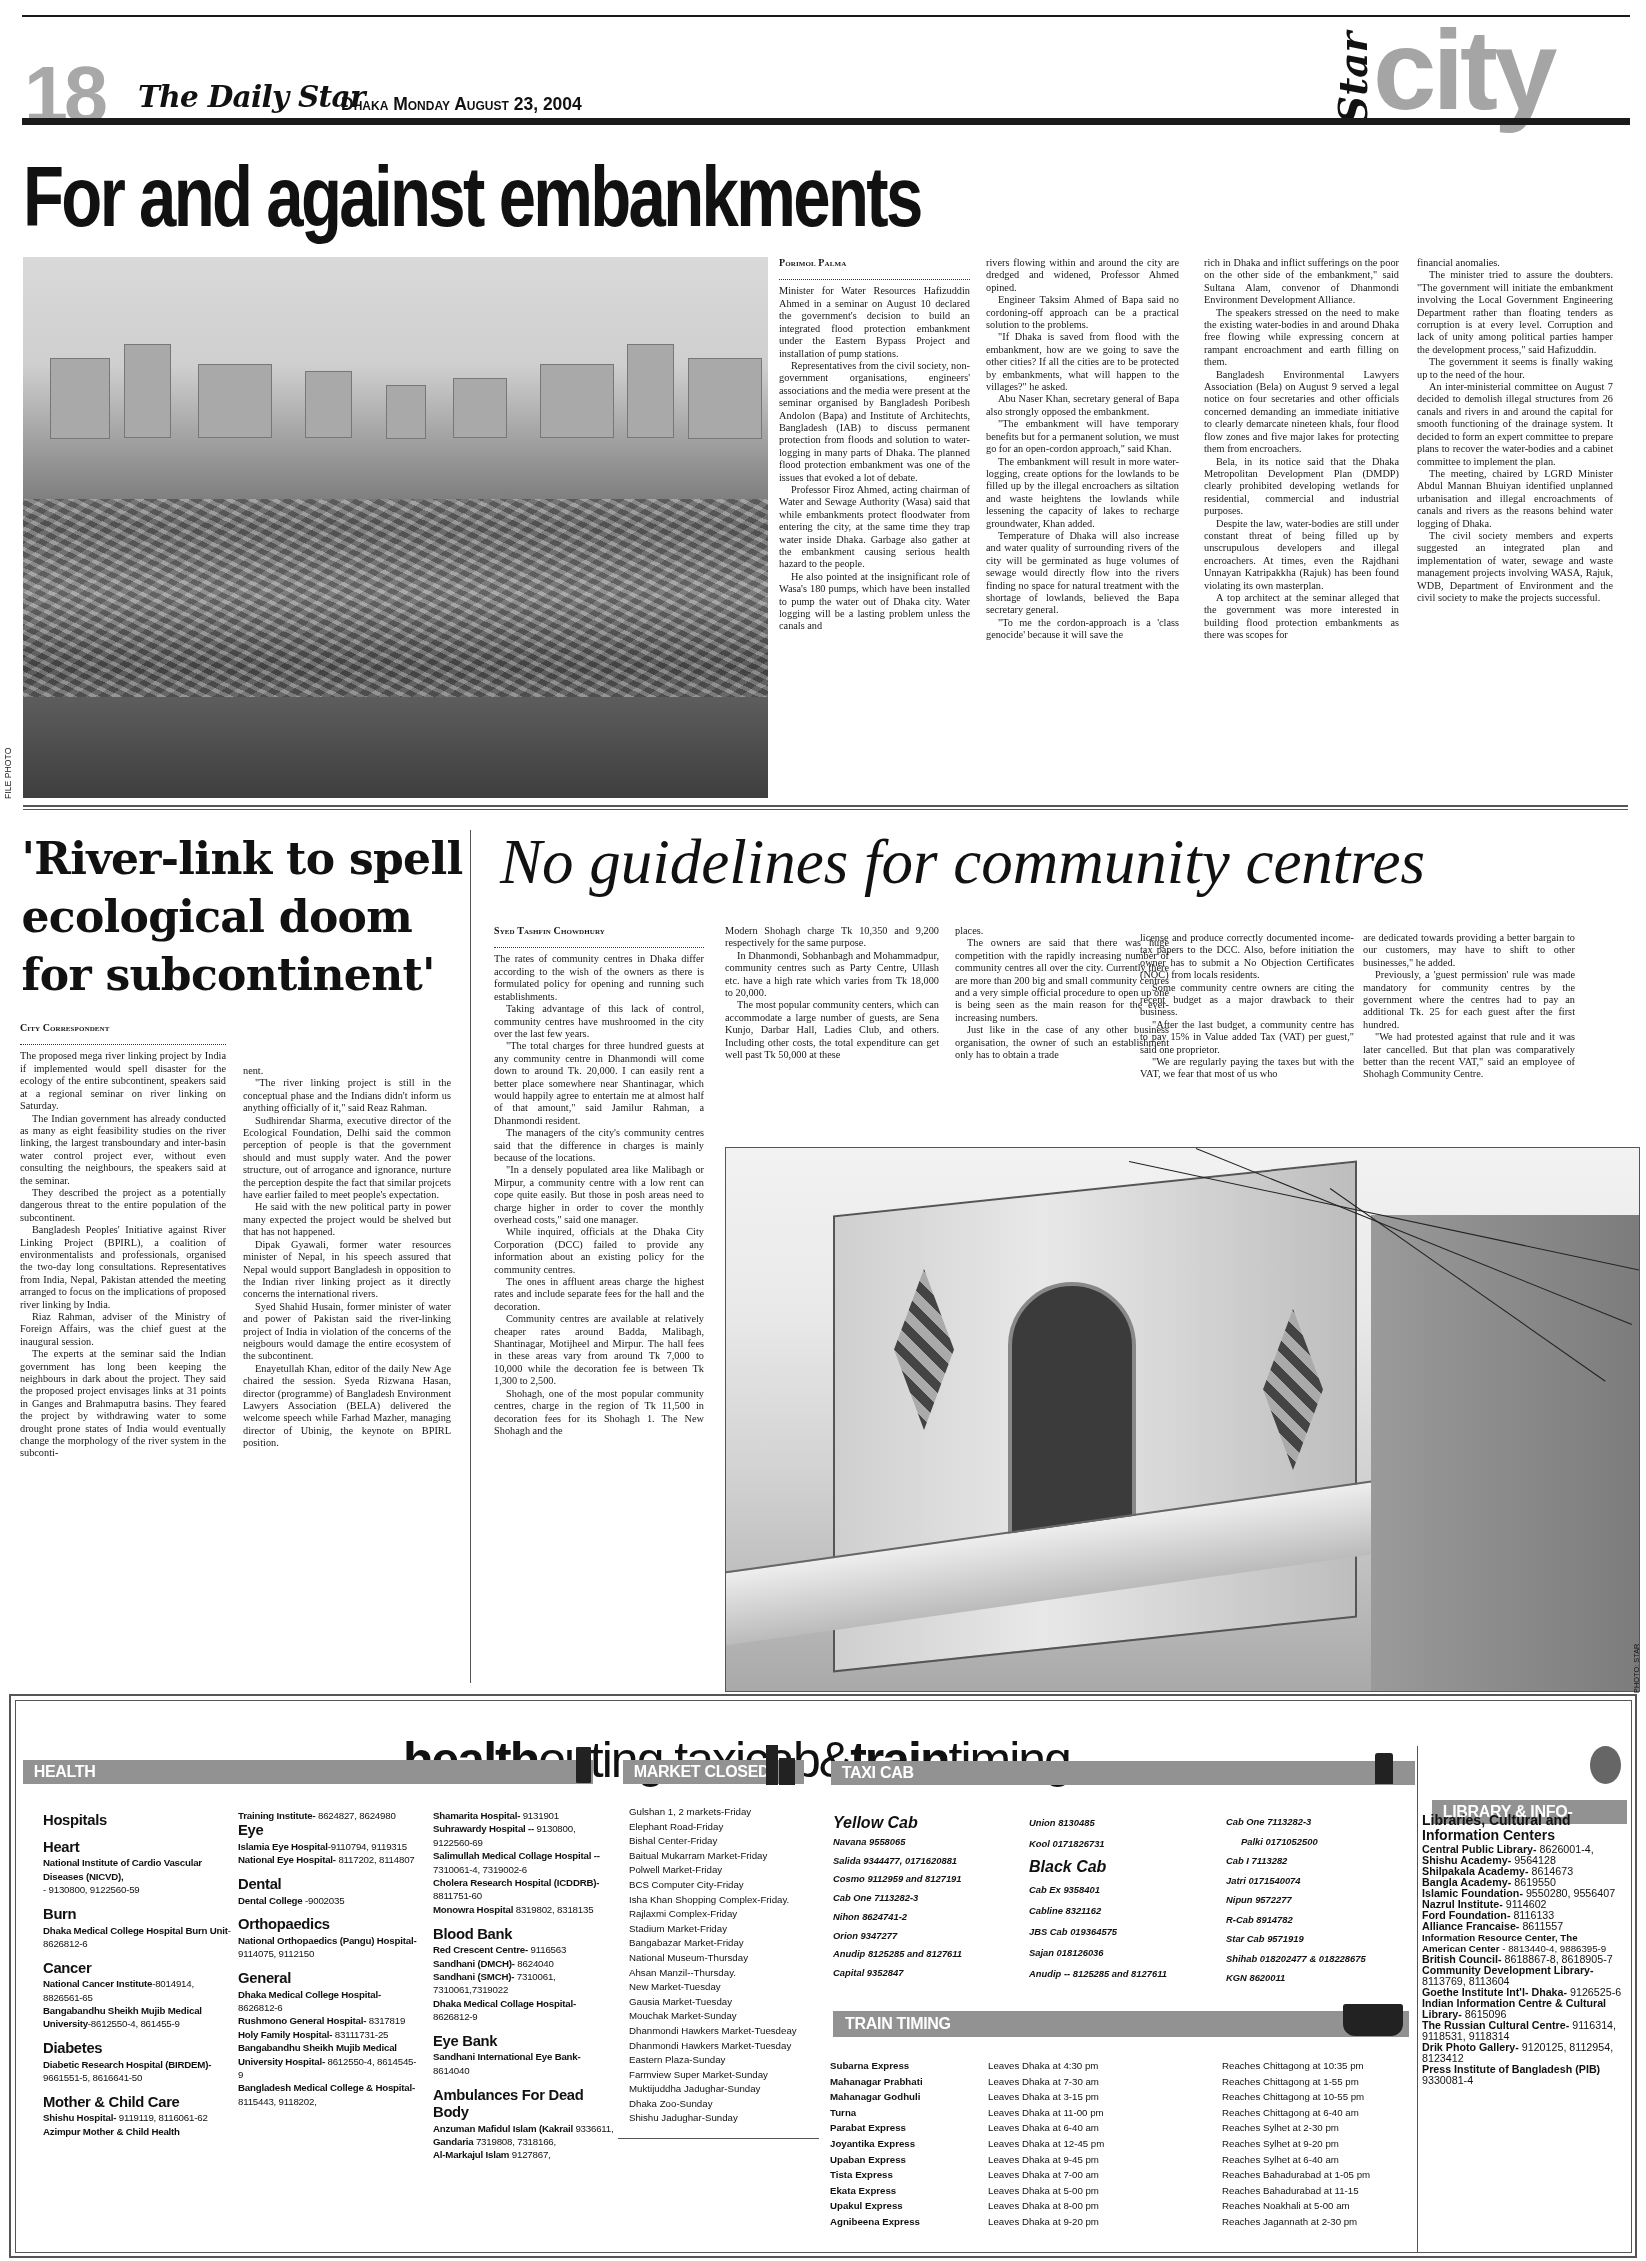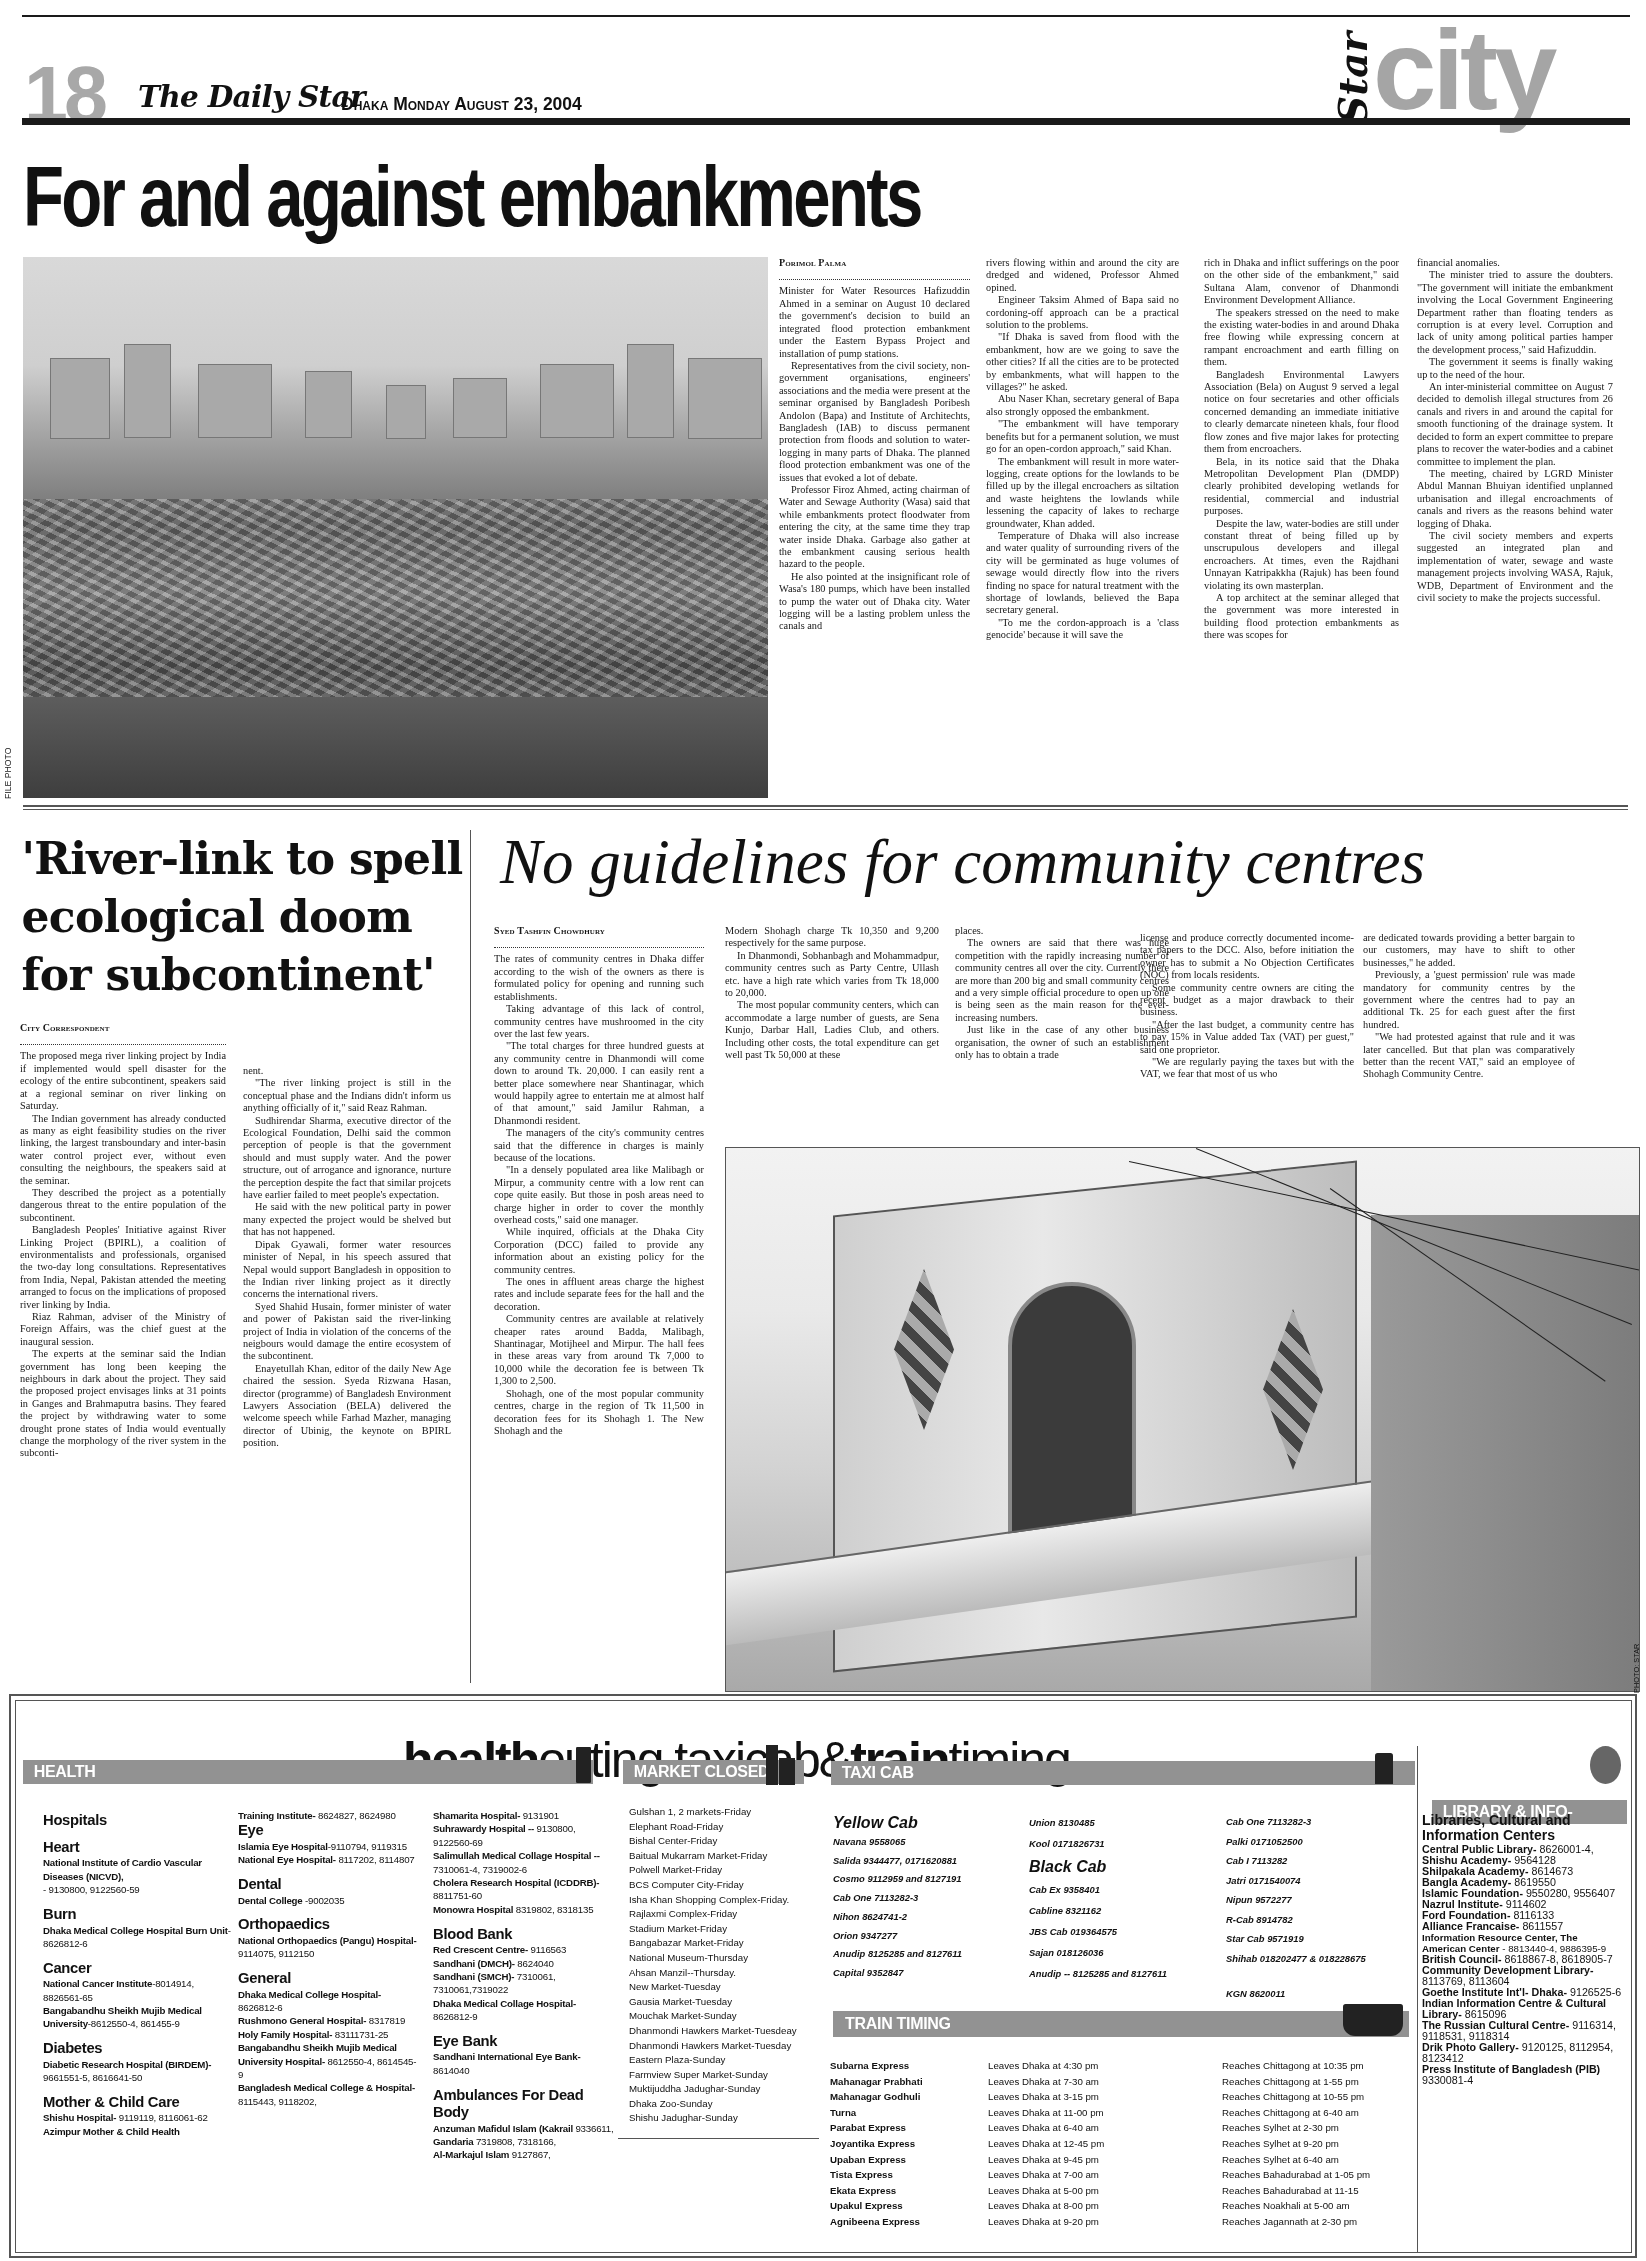--- a/index.html
+++ b/index.html
@@ -328,28 +328,28 @@
   <div class="cab-line" style="line-height:21px;">Kool  0171826731</div>
   <div class="cab-head" style="margin:2.7px 0 2.7px 0;">Black Cab</div>
   <div class="cab-line" style="line-height:21px;">Cab Ex  9358401</div>
   <div class="cab-line" style="line-height:21px;">Cabline  8321162</div>
   <div class="cab-line" style="line-height:21px;">JBS Cab  019364575</div>
   <div class="cab-line" style="line-height:21px;">Sajan  018126036</div>
   <div class="cab-line" style="line-height:21px;">Anudip -- 8125285 and 8127611</div>
 </div>
 <div class="abs" style="left:1226px;top:1812px;width:188px;">
   <div class="cab-line" style="line-height:19.5px;">Cab One  7113282-3</div>
-  <div class="cab-line" style="line-height:19.5px;">Palki  0171052500</div>
+  <div class="cab-line" style="line-height:19.5px;margin-left:15px;">Palki  0171052500</div>
   <div class="cab-line" style="line-height:19.5px;">Cab I  7113282</div>
   <div class="cab-line" style="line-height:19.5px;">Jatri  0171540074</div>
   <div class="cab-line" style="line-height:19.5px;">Nipun  9572277</div>
   <div class="cab-line" style="line-height:19.5px;">R-Cab  8914782</div>
   <div class="cab-line" style="line-height:19.5px;">Star Cab  9571919</div>
   <div class="cab-line" style="line-height:19.5px;">Shihab  018202477 &amp; 018228675</div>
-  <div class="cab-line" style="line-height:19.5px;margin-top:16px;">KGN  8620011</div>
+  <div class="cab-line" style="line-height:19.5px;">KGN  8620011</div>
 </div>
 
 <div class="abs bar" style="left:833px;top:2011px;width:576px;height:25.5px;line-height:25.5px;padding-left:12px;">TRAIN TIMING</div>
 <div class="abs bar-icon" style="left:1343px;top:2004px;width:60px;height:32px;border-radius:2.7px 2.7px 12px 12px;"></div>
 <div class="abs" style="left:830px;top:2058px;width:584px;">
   <div class="train-row">
       <span class="tn">Subarna Express</span>
       <span class="tl">Leaves Dhaka at 4:30 pm</span>
       <span>Reaches Chittagong at 10:35 pm</span>
     </div>

